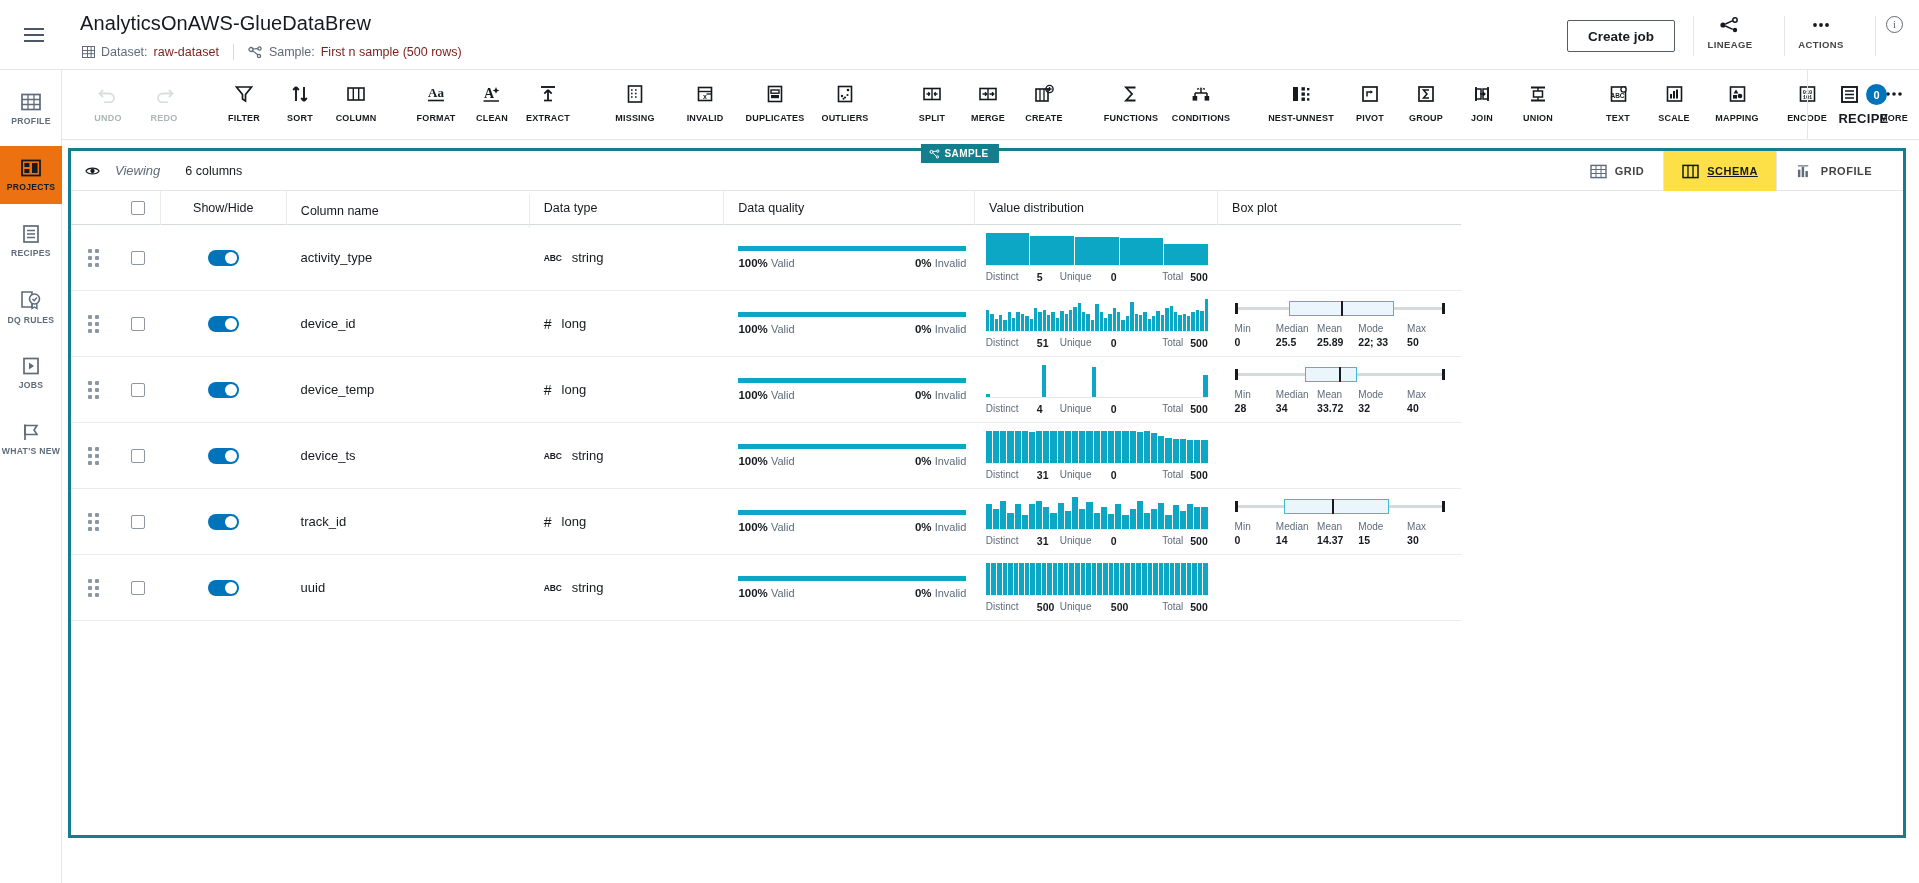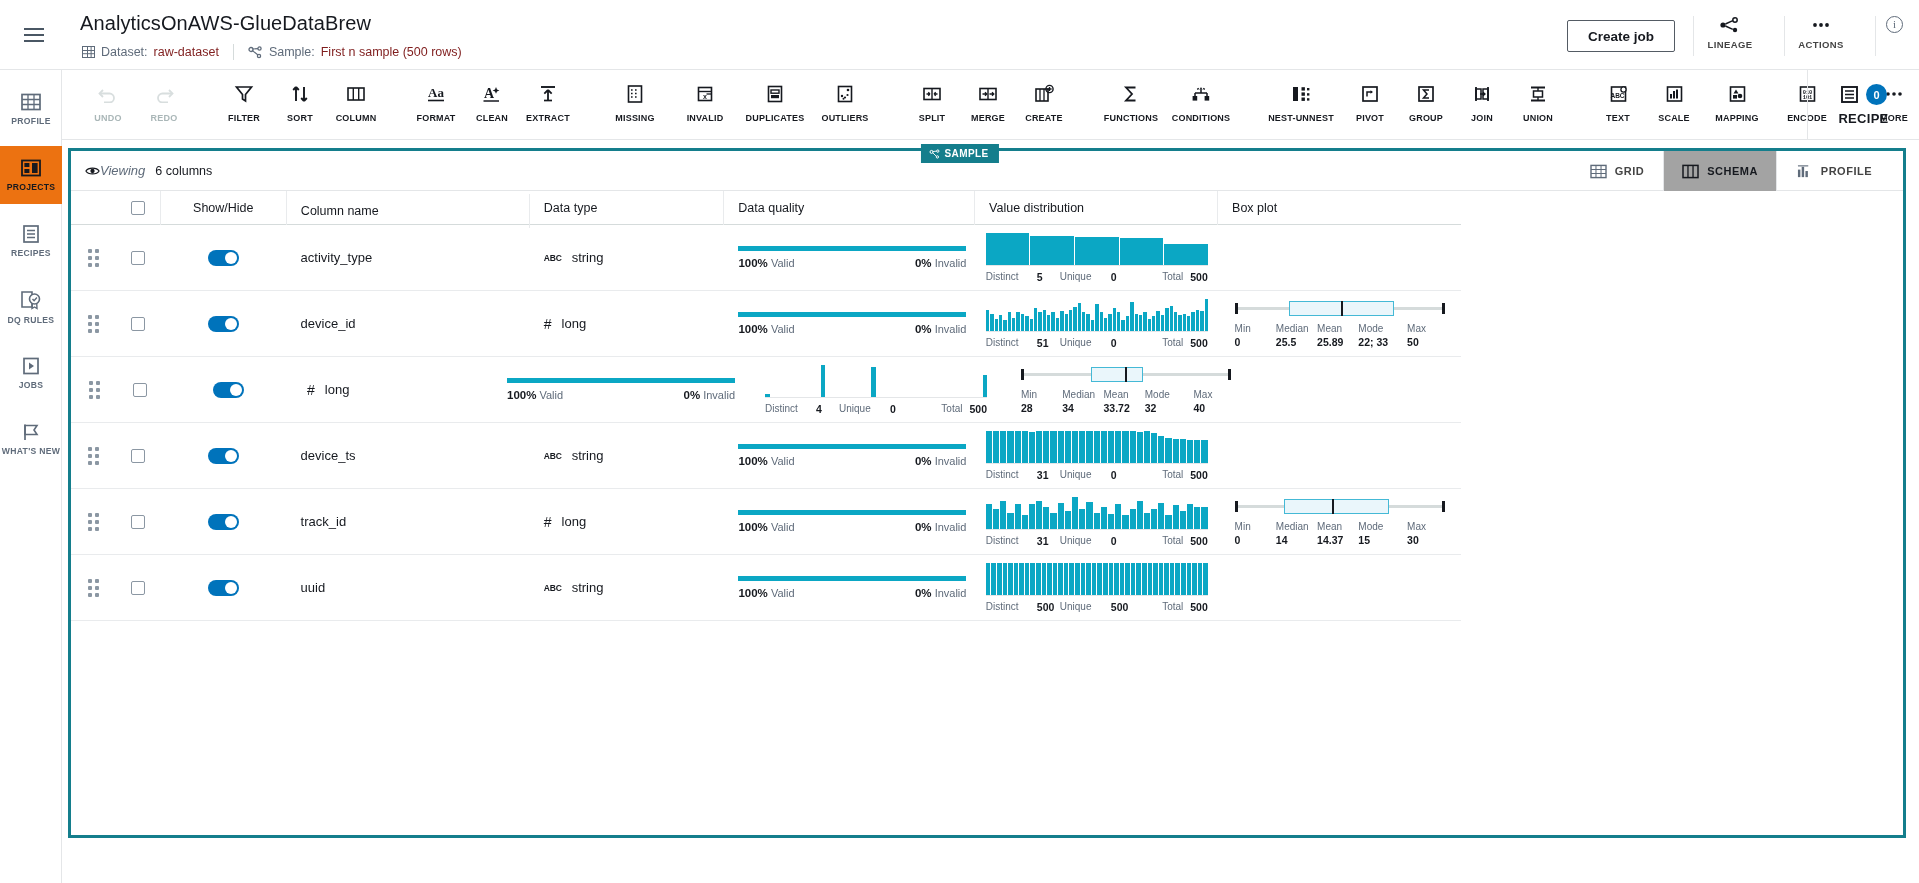--- a/index.html
+++ b/index.html
@@ -131,33 +131,33 @@
     position: absolute; left: 50%; top: 144px; transform: translateX(-50%);
     background: #147e8c; color: #fff; font-size: 10px; font-weight: bold;
     padding: 4px 10px 4px 8px; letter-spacing: .4px; display: flex; align-items: center; gap: 5px;
     z-index: 5;
   }
 
   .panel-head {
     position: relative; height: 40px; border-bottom: 1px solid #e4e6e8;
     display: flex; align-items: center; padding-left: 14px;
   }
-  .viewing { display: flex; align-items: center; gap: 0; font-size: 13px; }
+  .viewing { display: flex; align-items: center; gap: 15px; font-size: 13px; }
   .viewing .vw { font-style: italic; color: #5f6b7a; }
   .viewing .cols { color: #16191f; margin-left: 10px; font-size: 12.5px; }
 
   .viewtabs { position: absolute; right: 12px; top: 0; height: 40px; display: flex; align-items: stretch; }
   .vtab {
     display: flex; align-items: center; gap: 8px; padding: 0 18px; cursor: pointer;
     font-size: 11px; font-weight: bold; color: #444; letter-spacing: .5px;
     border-left: 1px solid transparent; border-right: 1px solid transparent;
   }
   .vtab.active {
-    background: #a3a3a3; color: #16191f;
-    border-left: 1px solid #e4e6e8; border-right: 1px solid #e4e6e8;
+    background: #fde047; color: #16191f;
+    border-left: 1px solid #e4e6e8; border-right: 1px solid #e4e6e8; text-decoration: underline;
   }
 
   
   .tbl { width: 1390px; }
   .thead {
     display: flex; height: 34px; align-items: center;
     border-bottom: 1px solid #d5dbdb; background: #fff;
   }
   .thead .th {
     font-size: 12.5px; color: #16191f; font-weight: 400; padding-left: 14px;
@@ -934,20 +934,21 @@
                 <i></i>
                 <i></i>
               </span>
     </div>
     <div class="td cellchk">
       <span class="cbox"></span>
     </div>
     <div class="td cellshow">
       <span class="toggle"></span>
     </div>
+    <div class="td cellname">device_temp</div>
     <div class="td celltype">
       <span class="type-hash">#</span>
       <span>long</span>
     </div>
     <div class="td cellqual">
       <span class="qbar">
                 <i style="width:100%"></i>
               </span>
       <span class="qstats">
         <span class="valid"><b>100%</b> Valid</span>

